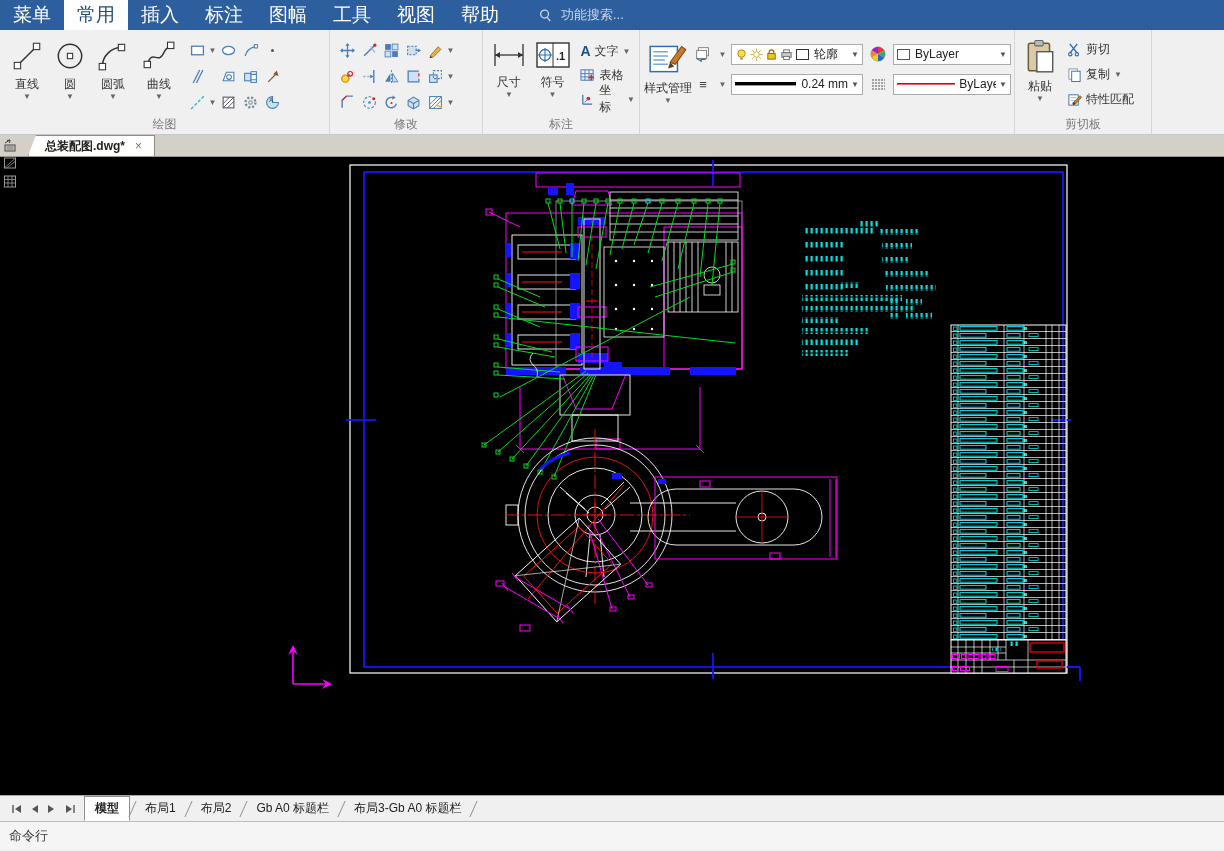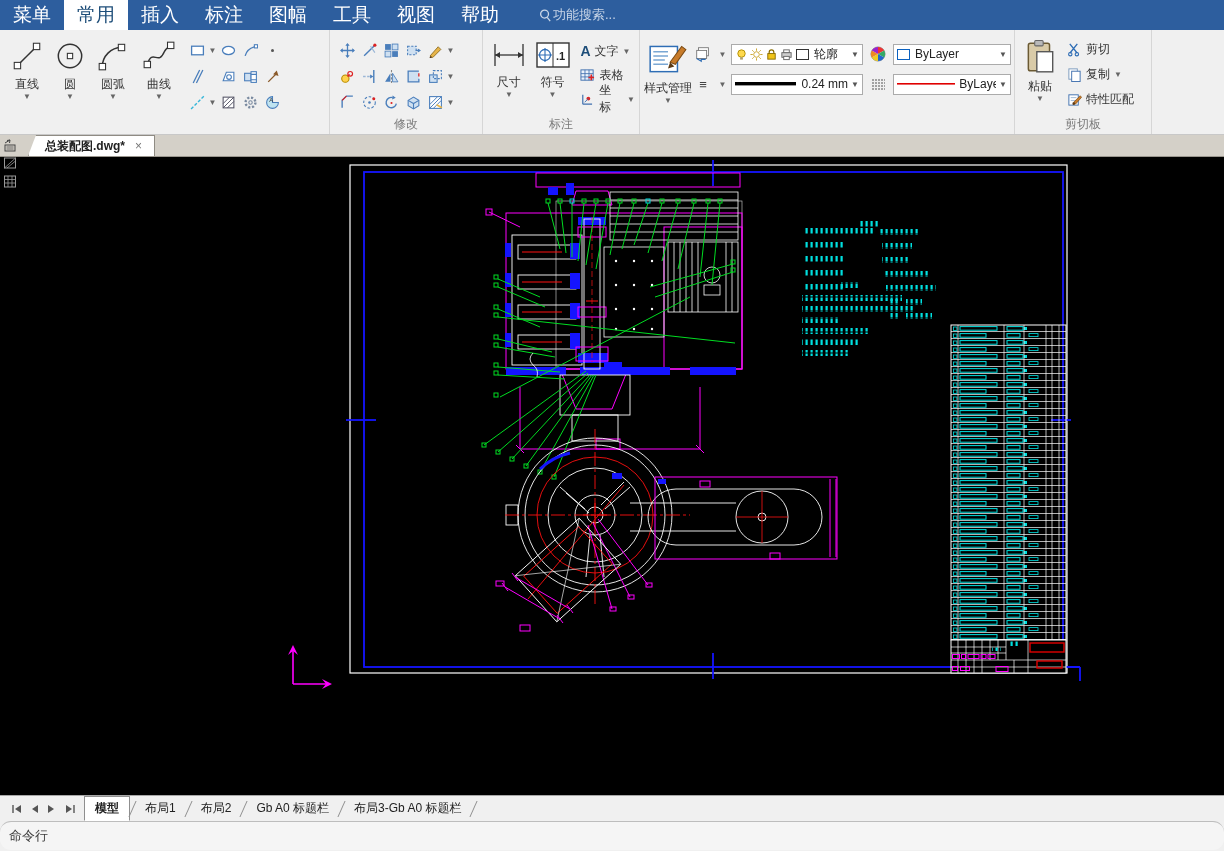--- a/index.html
+++ b/index.html
@@ -3,21 +3,21 @@
 <meta charset="utf-8">
 <style>
   * { box-sizing: border-box; margin: 0; padding: 0; }
   html,body { width:1224px; height:851px; overflow:hidden;
     font-family:"Liberation Sans","DejaVu Sans",sans-serif; background:#f0f0f0; }
 
   
   .menubar { height:30px; background:#2d5e9e; display:flex; align-items:stretch; color:#fff; }
   .mb-item { padding:0 13px; display:flex; align-items:center; font-size:19px; cursor:default;font-family:Liberation Serif, serif; }
   .mb-item.active { background:#ffffff; color:#1e4e79; }
-  .mb-search { display:flex; align-items:center; margin-left:26px; color:#c9d6e8; font-size:13px; }
+  .mb-search { display:flex; align-items:center; margin-left:26px; color:#c9d6e8; font-size:13px; gap:8px; }
 
   
   .ribbon { height:105px; background:#f0f0f0; border-bottom:1px solid #c8c8c8; display:flex; }
   .rb-group { position:relative; border-right:1px solid #d6d6d6; padding:5px 4px 16px 4px; display:flex; align-items:flex-start; }
   .rb-label { position:absolute; left:0; right:0; bottom:1px; text-align:center; font-size:12px; color:#7a7a7a; }
   .bigbtn { width:46px; height:82px; display:flex; flex-direction:column; align-items:center; justify-content:flex-start; padding-top:4px; border-radius:2px; }
   .bigbtn .lbl { font-size:12px; color:#333; margin-top:3px; white-space:nowrap; }
   .caret { font-size:8px; color:#666; line-height:7px; }
   .minigrid { display:grid; grid-template-rows:repeat(3,26px); grid-auto-flow:row; margin-left:4px; margin-top:2px; }
   .minirow { display:flex; align-items:center; }
@@ -48,21 +48,21 @@
 
   
   .layoutbar { height:26px; background:#f0f0f0; border-top:1px solid #a7a7a7; display:flex; align-items:center; font-size:12px; color:#222; }
   .nav { display:flex; align-items:center; gap:2px; padding:0 6px 0 8px; }
   .nav .nbtn { width:16px; height:16px; display:flex; align-items:center; justify-content:center; }
   .ltab { padding:3px 10px; position:relative; }
   .ltab.active { background:#fff; border:1px solid #8f8f8f; border-bottom-color:#fff; font-weight:bold; }
   .lsep { width:1px; height:16px; background:#8f8f8f; transform:skewX(-24deg); margin:0 2px; }
 
   
-  .cmdbar { height:29px; background:#f5f5f5; border-top:1px solid #bdbdbd; display:flex; align-items:center; padding-left:9px; font-size:13px; color:#3c3c3c;border-radius:11px; }
+  .cmdbar { height:29px; background:#f5f5f5; border-top:1px solid #bdbdbd; display:flex; align-items:center; padding-left:9px; font-size:13px; color:#3c3c3c; }
 </style>
 </head>
 <body>
 
 <svg width="0" height="0" style="position:absolute">
     <defs>
   <symbol id="s-line" viewBox="0 0 32 32">
         <path d="M7 25 L25 7" stroke="#333" stroke-width="1.4" fill="none"></path>
         <rect x="4" y="22" width="6" height="6" fill="#fff" stroke="#333"></rect>
         <rect x="22" y="4" width="6" height="6" fill="#fff" stroke="#333"></rect>
@@ -402,20 +402,21 @@
               <use href="#d-gear"></use>
             </svg>
           </span>
         <span class="mini">
             <svg width="15" height="15">
               <use href="#d-region"></use>
             </svg>
           </span>
       </div>
     </div>
+    <div class="rb-label">绘图</div>
   </div>
 
   <div class="rb-group" style="width:153px">
     <div class="minigrid" style="margin-left:2px">
       <div class="minirow">
         <span class="mini">
             <svg width="15" height="15">
               <use href="#m-move"></use>
             </svg>
           </span>

